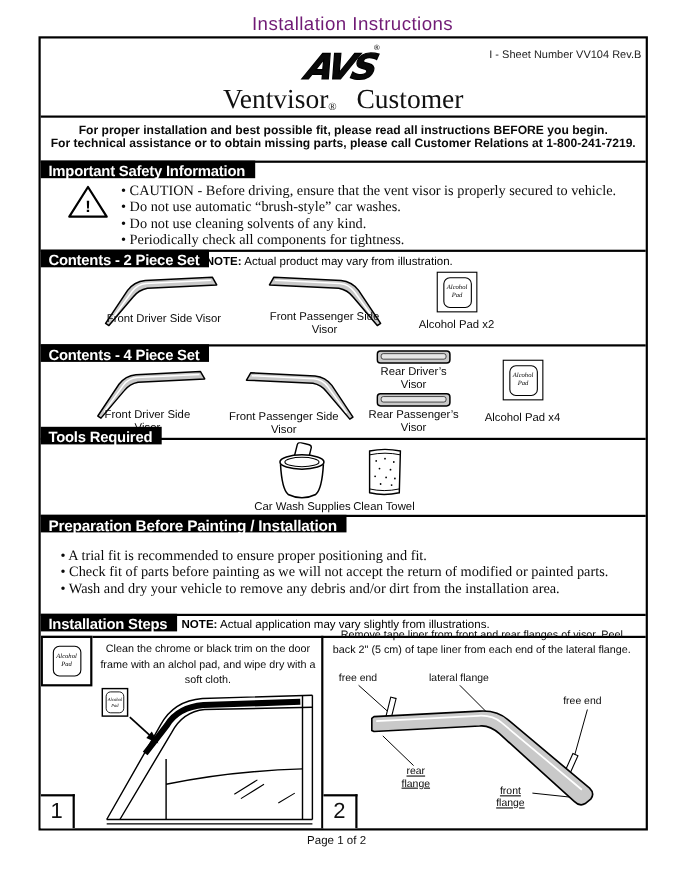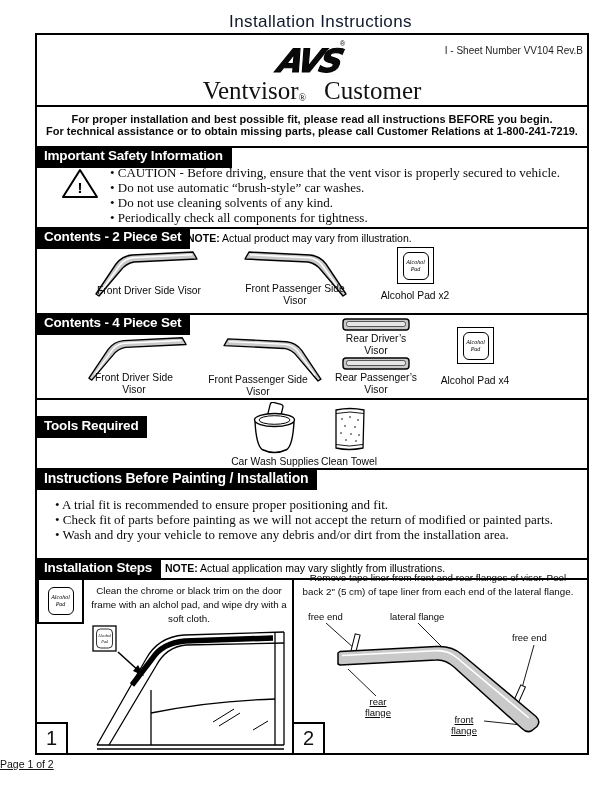--- a/index.html
+++ b/index.html
@@ -4,21 +4,21 @@
 <style>
   * { margin:0; padding:0; box-sizing:border-box; }
   html,body { background:#fff; }
   .sheet {
     position:relative; width:612px; height:792px; background:#fff;
     font-family:"Liberation Sans", sans-serif; color:#000; overflow:hidden;
   }
   .abs { position:absolute; }
 
   .doc-title { top:12px; left:0; width:100%; text-align:center;
-    font-size:17px; color:#0f172a; letter-spacing:.4px;padding-left:29px; }
+    font-size:17px; color:#701a75; letter-spacing:.4px;padding-left:29px; }
 
   .main-box { left:35px; top:33px; width:554px; height:722px;
     border:2px solid #000; }
 
   .sheet-number { top:10px; right:4px; font-size:10px; color:#222; }
 
   .avs-logo { top:7px; left:0; width:100%; text-align:center; }
   .avs-text { display:inline-block; font-family:"DejaVu Sans", sans-serif;
     font-weight:bold; font-style:italic; font-size:32px; letter-spacing:-3px;
     transform:skewX(-14deg); -webkit-text-stroke:1.1px #000; color:#0a0a0a; }
@@ -29,21 +29,21 @@
   .reg-sub { font-size:10px; vertical-align:baseline; position:relative; top:2px; }
   .product-type { margin-left:18px; }
 
   .hr { left:0; right:0; border-top:2px solid #000; }
 
   .intro { left:0; width:100%; text-align:center; font-weight:bold;
     font-size:11px; line-height:12px; color:#0a0a0a; }
 
   .bar { background:#000; color:#fff; font-weight:bold; font-size:13.5px;
     line-height:14px; padding:3px 9px 3px 7px; white-space:nowrap;
-    letter-spacing:-0.2px; height:22px; z-index:3; }
+    letter-spacing:-0.2px; height:16px; z-index:3; }
 
   .note { font-size:10.5px; white-space:nowrap; }
   .note b { font-weight:bold; }
 
   .bullets { font-size:13px; line-height:15px; color:#0a0a0a;font-family:Liberation Serif, serif; }
   .bl { padding-left:11px; text-indent:-11px; }
   .bl::before { content:"• "; }
 
   .fig-caption { font-size:10.3px; line-height:12px; text-align:center; color:#0a0a0a; }
 
@@ -62,21 +62,21 @@
   .v-divider { border-left:2px solid #000; width:0; }
 
   .num-box { background:#fff; border-top:2px solid #000; border-right:2px solid #000;
     display:flex; align-items:center; justify-content:center;
     font-size:20px; color:#111; z-index:4; }
 
   .fig-label { font-size:9.5px; line-height:10.5px; color:#0a0a0a; z-index:2;
     text-align:center; white-space:nowrap; }
   .fig-label.wrap { white-space:normal;text-decoration:underline; }
 
-  .footer { top:758px; left:0; width:100%; font-size:10.5px; color:#111;text-decoration:underline; }
+  .footer { top:758px; left:0; width:100%; text-align:center; font-size:10.5px; color:#111; }
 
   svg { display:block; }
 </style>
 </head>
 <body>
 
 <div class="sheet">
 
   <div class="abs doc-title">Installation Instructions</div>
 
@@ -159,21 +159,21 @@
     <div class="abs fig-caption" style="left:294px;top:337px;width:90px">Rear Passenger’s Visor</div>
     <div class="abs pad" style="left:420px;top:292px;width:37px;height:37px">
       <div class="pad-inner">
         <span>Alcohol</span>
         <span>Pad</span>
       </div>
     </div>
     <div class="abs fig-caption" style="left:388px;top:340px;width:100px">Alcohol Pad x4</div>
 
     <div class="abs hr" style="top:363px"></div>
-    <div class="abs bar" style="top:381px;left:0">Tools Required</div>
+    <div class="abs bar" style="top:353px;left:0">Tools Required</div>
     <svg class="abs" style="left:215px;top:367px" width="46" height="52" viewBox="0 0 46 52">
       <rect x="17" y="1" width="13" height="15" rx="2.5" transform="rotate(14 23 8)" fill="#fff" stroke="#000" stroke-width="1.3"></rect>
       <ellipse cx="22.5" cy="18" rx="20" ry="6.5" fill="#fff" stroke="#000" stroke-width="1.4"></ellipse>
       <ellipse cx="22.5" cy="18" rx="15.5" ry="4.3" fill="none" stroke="#000" stroke-width="1"></ellipse>
       <path d="M 3,20 C 4,38 7,45 10,47.5 Q 22.5,53.5 35,47.5 C 38,45 41,38 42,20" fill="none" stroke="#000" stroke-width="1.4"></path>
     </svg>
     <svg class="abs" style="left:296px;top:370px" width="34" height="48" viewBox="0 0 34 48">
       <path d="M 3,5 Q 17,2 31,5 L 30,43 Q 16,46 3,43 Z" fill="#fff" stroke="#000" stroke-width="1.3"></path>
       <path d="M 3,8.5 Q 17,5.5 31,8.5 M 3,39.5 Q 16,42.5 30,39.5" fill="none" stroke="#000" stroke-width="0.9"></path>
       <g fill="#000">
@@ -186,21 +186,21 @@
         <circle cx="18" cy="29" r="0.8"></circle>
           <circle cx="26" cy="30" r="0.8"></circle>
           <circle cx="13" cy="35" r="0.8"></circle>
           <circle cx="23" cy="36" r="0.8"></circle>
       </g>
     </svg>
     <div class="abs fig-caption" style="left:188px;top:421px;width:100px">Car Wash Supplies</div>
     <div class="abs fig-caption" style="left:262px;top:421px;width:100px">Clean Towel</div>
 
     <div class="abs hr" style="top:433px"></div>
-    <div class="abs bar" style="top:433px;left:0;font-size:14px">Instructions Before Painting / Installation</div>
+    <div class="abs bar" style="top:433px;left:0;font-size:14px">Preparation Before Painting / Installation</div>
     <div class="abs bullets" style="left:18px;top:462px;width:510px">
       <div class="bl">A trial fit is recommended to ensure proper positioning and fit.</div>
       <div class="bl">Check fit of parts before painting as we will not accept the return of modified or painted parts.</div>
       <div class="bl">Wash and dry your vehicle to remove any debris and/or dirt from the installation area.</div>
     </div>
 
     <div class="abs hr" style="top:523px"></div>
     <div class="abs bar" style="top:523px;left:0">Installation Steps</div>
     <div class="abs note" style="left:128px;top:527px">
       <b>NOTE:</b>

